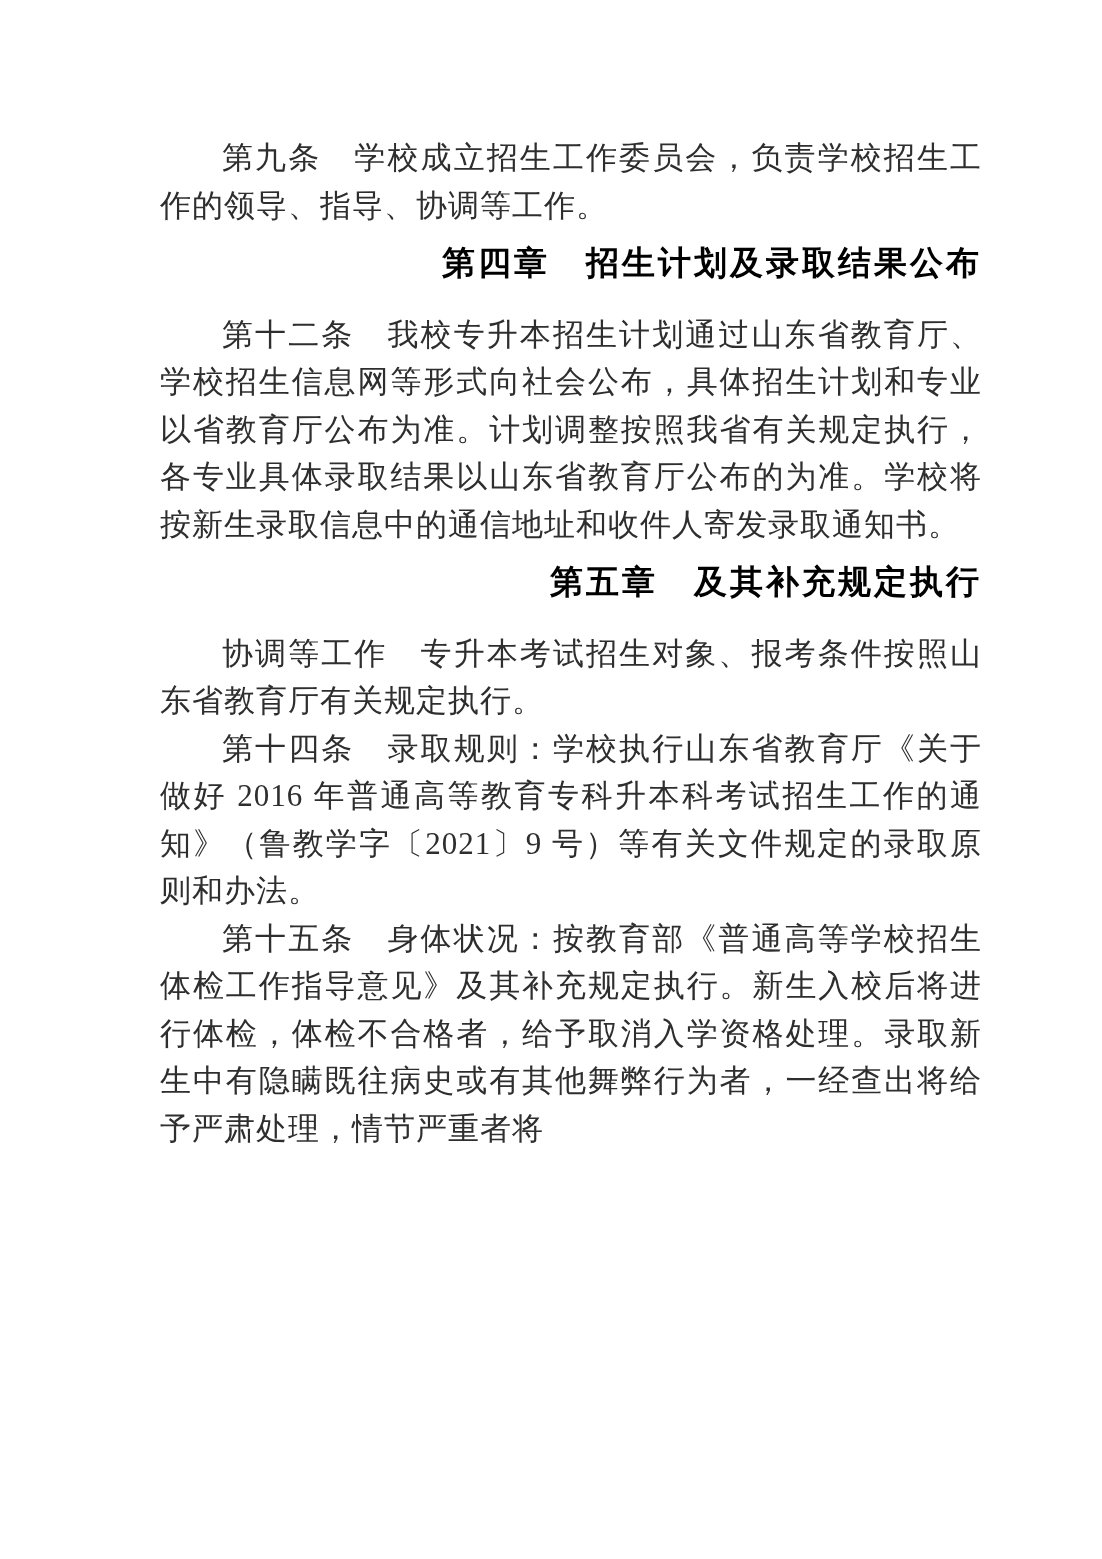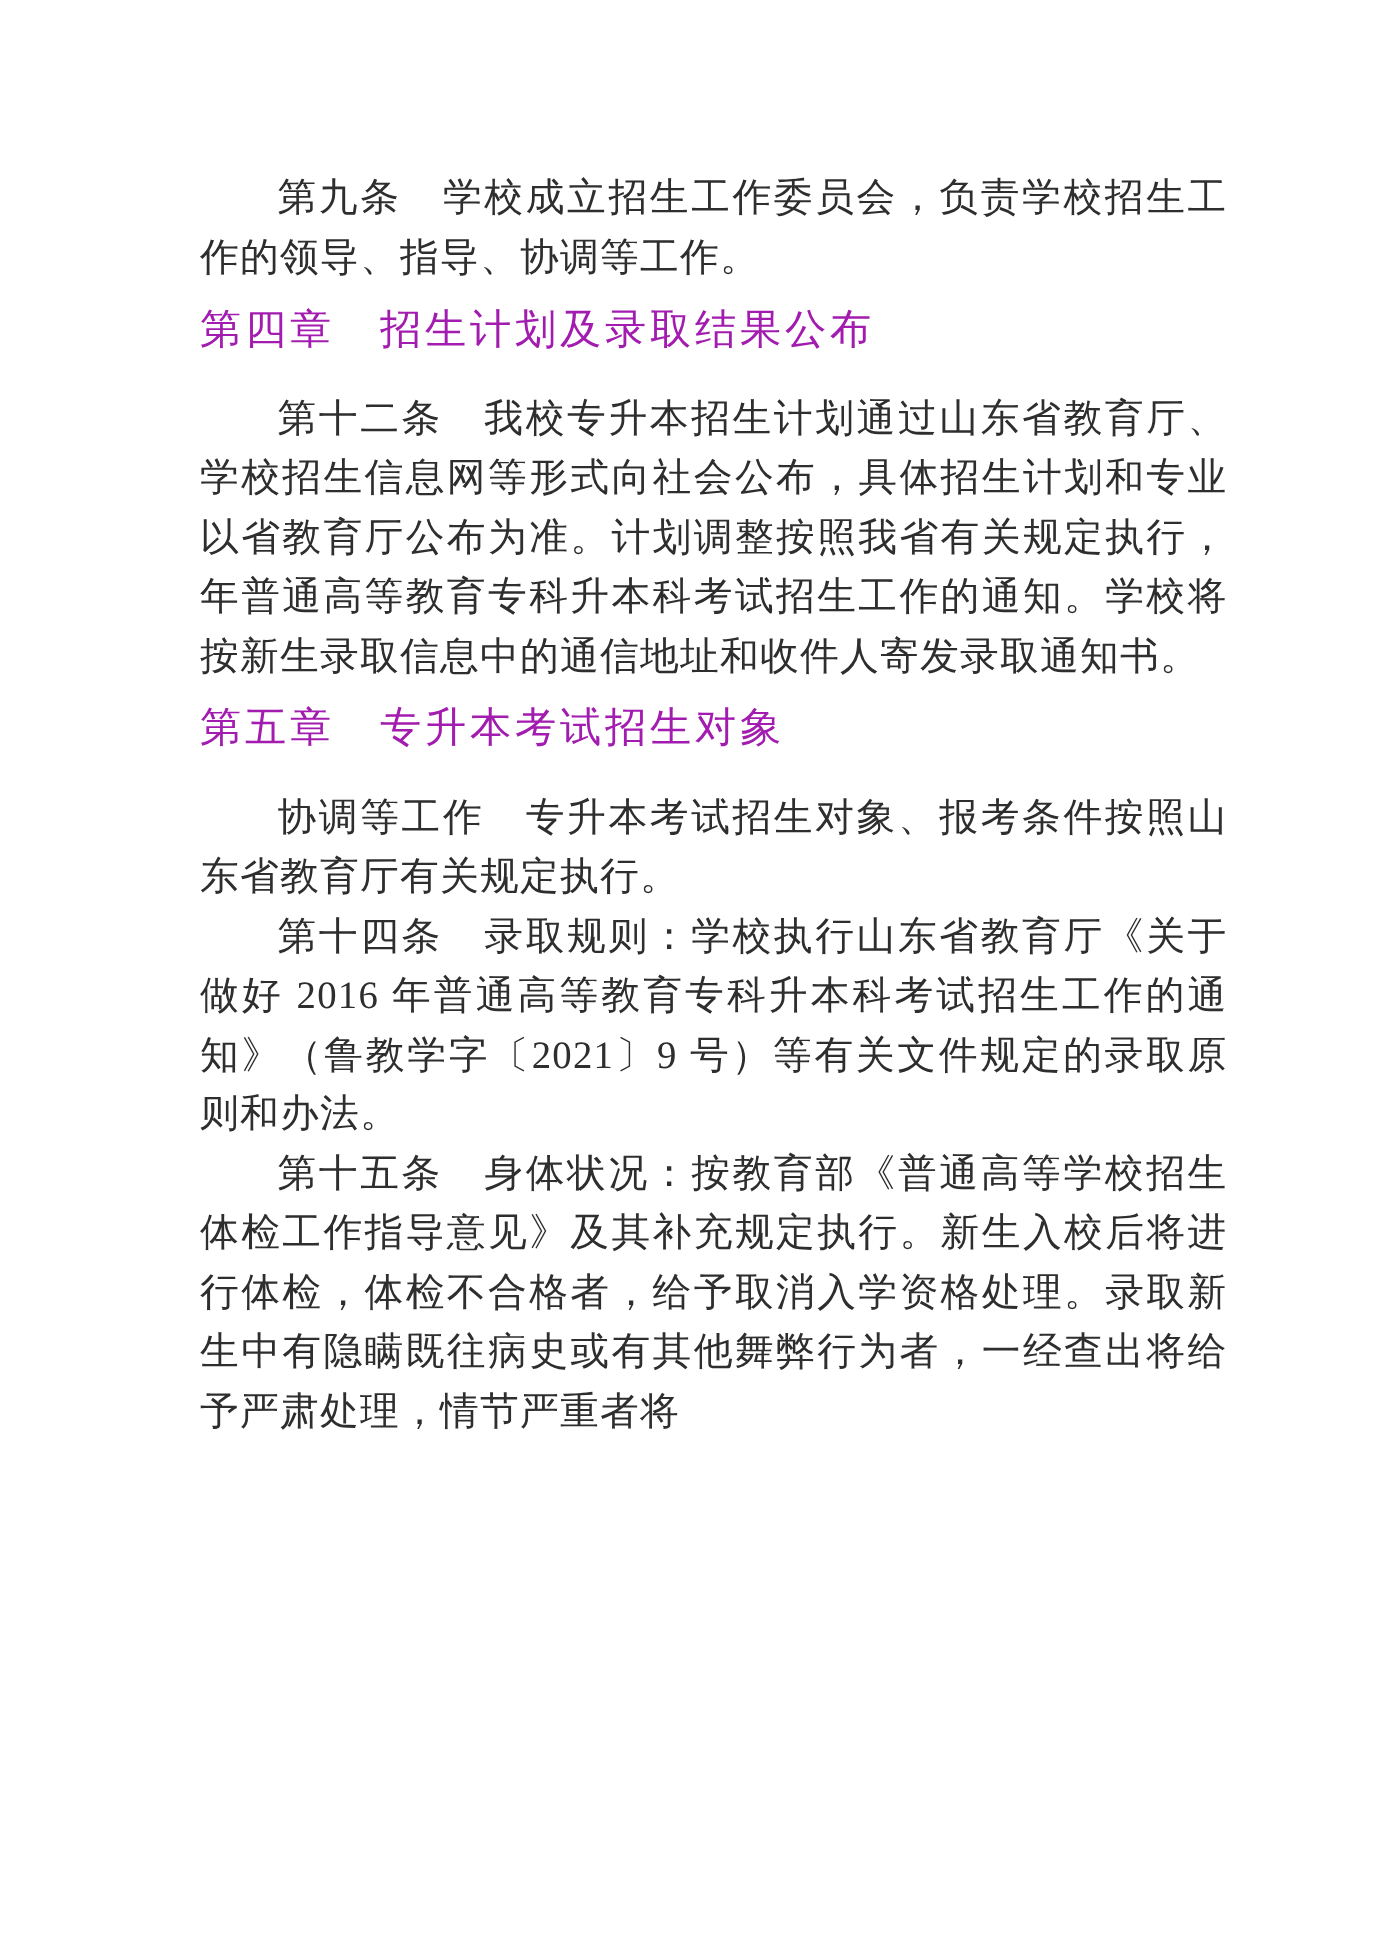--- a/index.html
+++ b/index.html
@@ -23,35 +23,35 @@
     font-size: 31px;
     line-height: 47.5px;
     color: #2e2e2e;
     text-align: justify;
     text-indent: 2em;
     letter-spacing: 1px;
   }
   .chapter-heading {
     margin: 10px 0 24px 0;
     font-family: "Liberation Sans", "DejaVu Sans", sans-serif;
-    font-weight: normal;
+    font-weight: bold;
     font-size: 33px;
     line-height: 47.5px;
-    color: #a21caf;
-    text-align: left;
+    color: #000000;
+    text-align: right;
     text-indent: 0;
     letter-spacing: 3px;
   }
 </style>
 </head>
 <body>
 
 <div class="page">
   <div>
       <p class="article-paragraph">第九条　学校成立招生工作委员会，负责学校招生工作的领导、指导、协调等工作。</p>
       <h2 class="chapter-heading">第四章　招生计划及录取结果公布</h2>
-      <p class="article-paragraph">第十二条　我校专升本招生计划通过山东省教育厅、学校招生信息网等形式向社会公布，具体招生计划和专业以省教育厅公布为准。计划调整按照我省有关规定执行，年普通高等教育专科升本科考试招生工作的通知。学校将按新生录取信息中的通信地址和收件人寄发录取通知书。</p>
-      <h2 class="chapter-heading">第五章　专升本考试招生对象</h2>
+      <p class="article-paragraph">第十二条　我校专升本招生计划通过山东省教育厅、学校招生信息网等形式向社会公布，具体招生计划和专业以省教育厅公布为准。计划调整按照我省有关规定执行，各专业具体录取结果以山东省教育厅公布的为准。学校将按新生录取信息中的通信地址和收件人寄发录取通知书。</p>
+      <h2 class="chapter-heading">第五章　及其补充规定执行</h2>
       <p class="article-paragraph">协调等工作　专升本考试招生对象、报考条件按照山东省教育厅有关规定执行。</p>
       <p class="article-paragraph">第十四条　录取规则：学校执行山东省教育厅《关于做好 2016 年普通高等教育专科升本科考试招生工作的通知》（鲁教学字〔2021〕9 号）等有关文件规定的录取原则和办法。</p>
       <p class="article-paragraph">第十五条　身体状况：按教育部《普通高等学校招生体检工作指导意见》及其补充规定执行。新生入校后将进行体检，体检不合格者，给予取消入学资格处理。录取新生中有隐瞒既往病史或有其他舞弊行为者，一经查出将给予严肃处理，情节严重者将</p>
     </div>
 </div>
 
 </body></html>

